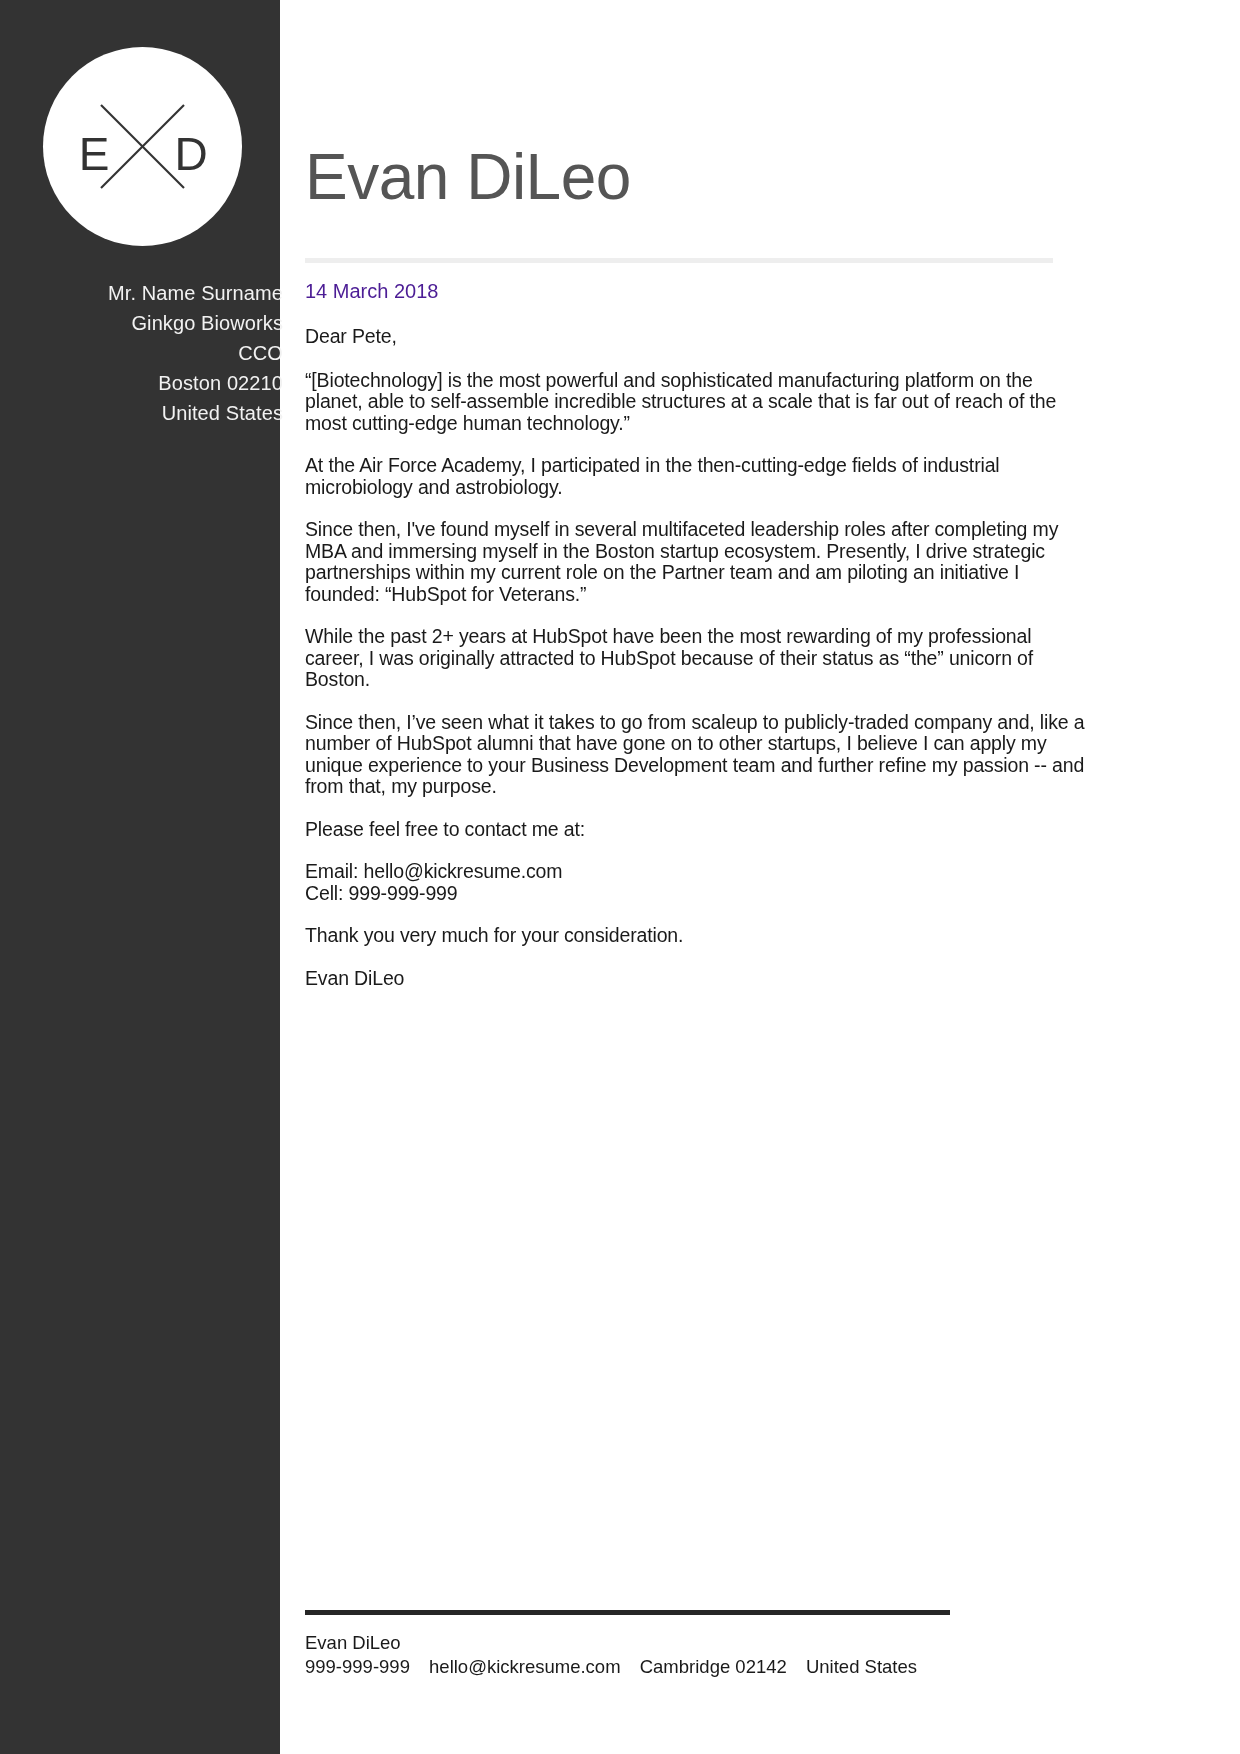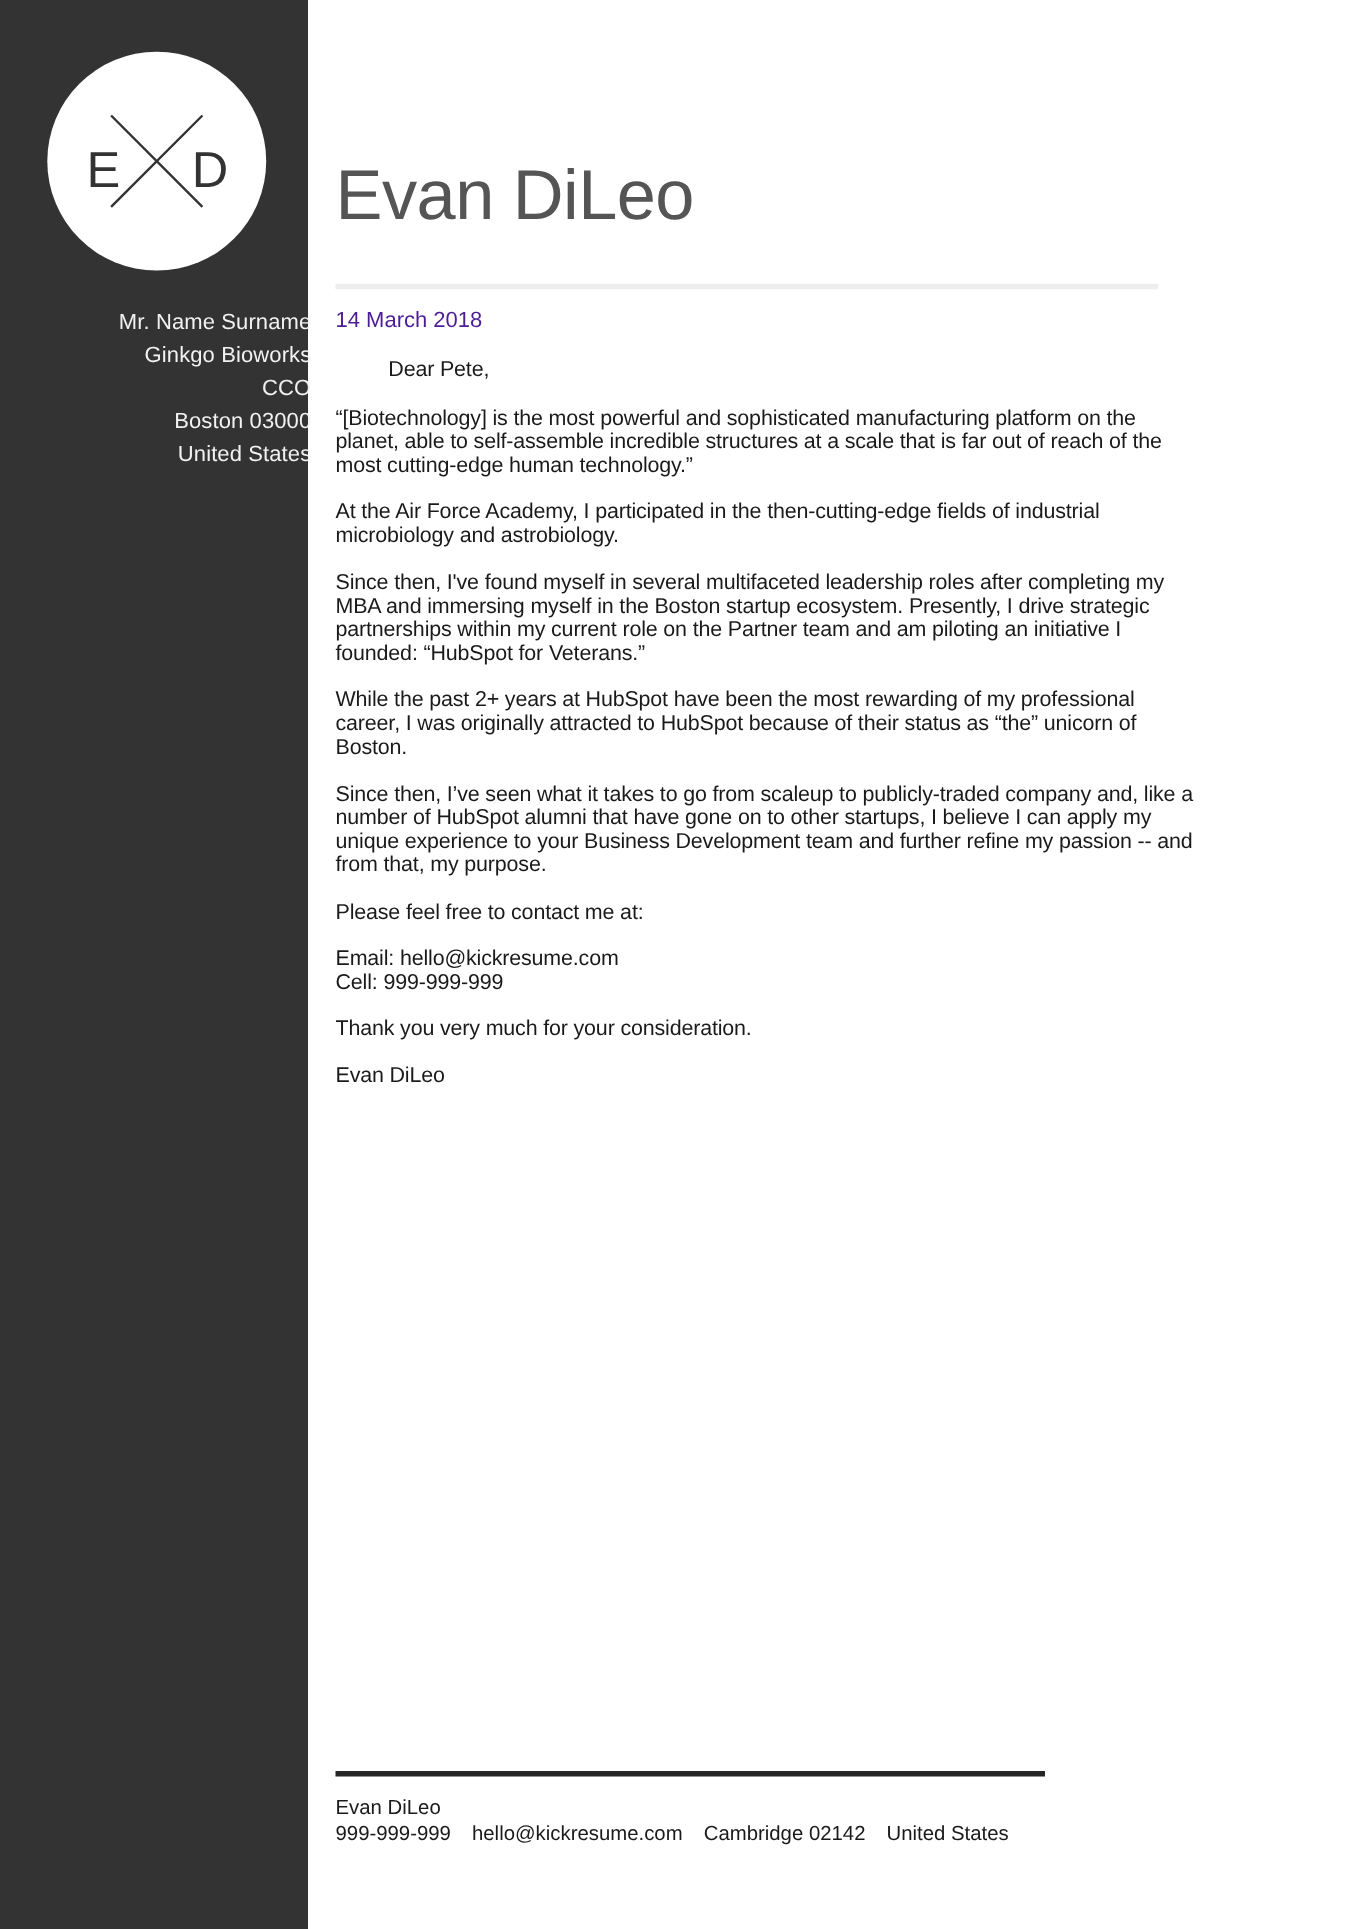--- a/index.html
+++ b/index.html
@@ -106,21 +106,21 @@
     color: #4c1d95;
     margin: 0 0 22px 0;
   }
   .para {
     font-size: 19.5px;
     line-height: 21.5px;
     color: #1a1a1a;
     margin: 0 0 21px 0;
     letter-spacing: -0.15px;
   }
-  .para.salutation { margin-bottom: 22px; margin-left: 48px; }
+  .para.salutation { margin-bottom: 22px; }
   .para b { font-weight: 400; }
   .para.contact-lines { }
 
   
   .footer {
     position: absolute;
     left: 25px;
     bottom: 75px;
     width: 650px;
   }
@@ -158,21 +158,21 @@
           <text x="51" y="111" font-family="Liberation Sans, sans-serif" font-size="46" fill="#333333" text-anchor="middle" dominant-baseline="middle">E</text>
           <text x="148" y="111" font-family="Liberation Sans, sans-serif" font-size="46" fill="#333333" text-anchor="middle" dominant-baseline="middle">D</text>
         </svg>
       </div>
     </div>
 
     <div class="addr-block">
       <span class="addr-line">Mr. Name Surname</span>
       <span class="addr-line">Ginkgo Bioworks</span>
       <span class="addr-line">CCO</span>
-      <span class="addr-line">Boston 03000</span>
+      <span class="addr-line">Boston 02210</span>
       <span class="addr-line">United States</span>
     </div>
 
   </aside>
 
   <main class="main">
 
     <h1 class="header-name">Evan DiLeo</h1>
     <div class="header-rule"></div>
 

